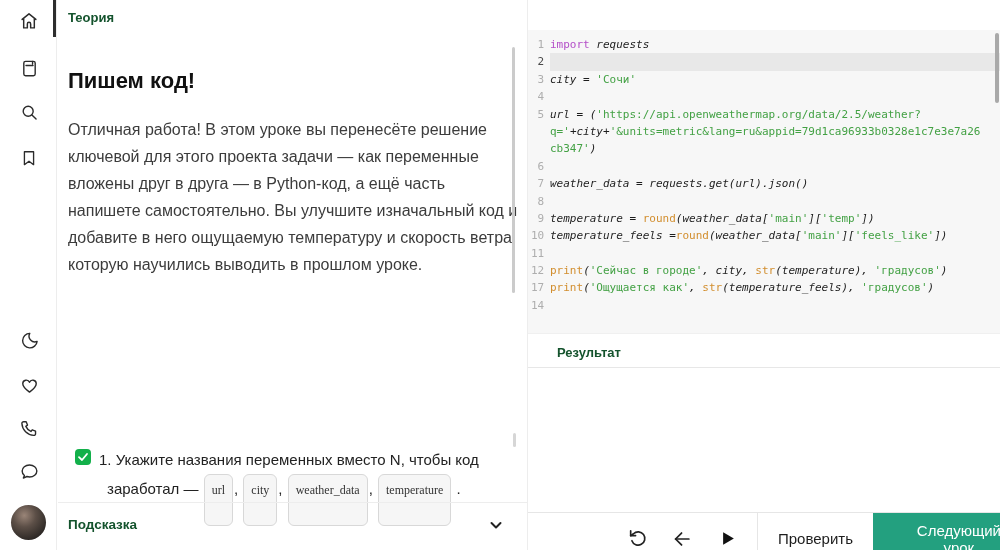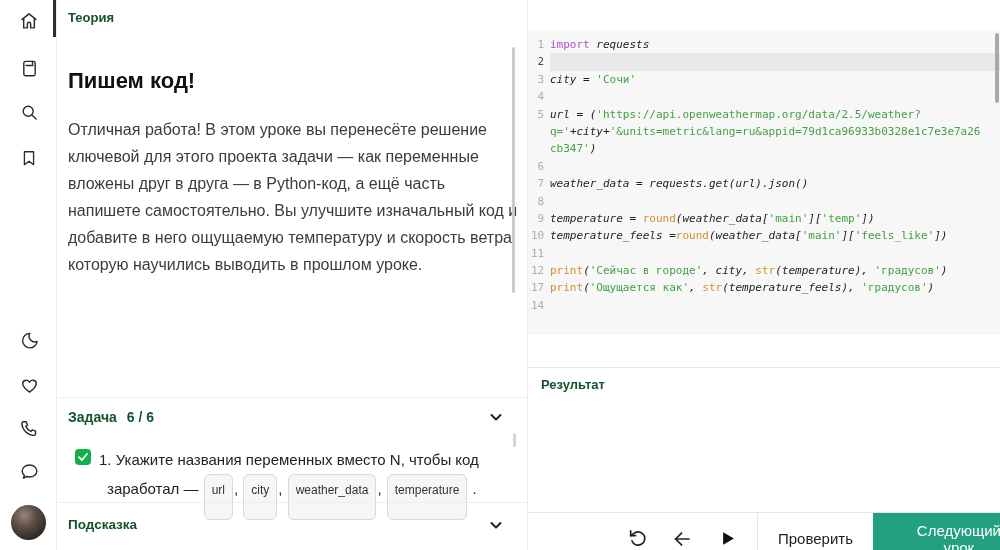--- a/index.html
+++ b/index.html
@@ -28,23 +28,23 @@
   .task-head-row { position:absolute; left:0; top:397px; width:100%; height:42px; cursor:pointer; }
   .task-head { position:absolute; left:10px; top:12px; font-size:14px; }
   .task-head .num { margin-left:10px; }
   .chev { position:absolute; left:430px; width:16px; height:16px; }
   .chev svg { stroke:#222; fill:none; stroke-width:2; stroke-linecap:round; stroke-linejoin:round; }
   .task-item { position:absolute; left:0; top:443px; width:100%; }
   .checkbox { position:absolute; left:17px; top:6px; width:16px; height:16px; border-radius:4px;
     background:var(--checkbox_green,#12b04a); border:none; cursor:pointer; }
   .task-text { position:absolute; left:41px; top:2px; width:414px; font-size:15px;
     line-height:29px; color:#222; padding-left:8px; text-indent:-8px; }
-  .chip { display:inline-block; text-indent:0; font-family:Liberation Sans, sans-serif;
+  .chip { display:inline-block; text-indent:0; font-family:Liberation Serif, serif;
     font-size:12px; background:#f6f6f6; border:1px solid #d8d8d8; border-radius:6px;
-    padding:1px 7px 14px; margin:0 1px; color:#333; }
+    padding:1px 7px 20px; margin:0 1px; color:#333; }
   .hint-row { position:absolute; left:0; top:502px; width:100%; height:46px; cursor:pointer; }
   .hint-head { position:absolute; left:10px; top:15px; font-size:13.5px; }
   .theory-scroll { position:absolute; left:454px; top:47px; width:3px; height:246px;
     background:#cbcbcb; border-radius:2px; }
   .theory-scroll-tick { position:absolute; left:455px; top:433px; width:2.5px; height:14px;
     background:#d6d6d6; border-radius:2px; }
 
   
   .code-panel { position:absolute; left:527px; top:0; width:473px; height:550px;
     border-left:1px solid #ededed; background:#fff; }
@@ -59,21 +59,21 @@
   .code-row.hl .code-text { background:var(--active_line_bg,#e8e8e8); }
   .c-kw { color:var(--code_keyword,#b44fc8); }
   .c-str { color:var(--code_string,#43a144); }
   .c-fn { color:var(--code_builtin,#d28e2e); }
   .c-pl { color:var(--code_plain,#1d1d1d);font-style:italic; }
   .editor-scroll { position:absolute; right:1px; top:33px; width:4px; height:70px;
     background:#a9a9a9; border-radius:2px; }
 
   .result-header { position:absolute; left:0; top:333px; width:473px; height:35px;
     border-top:1px solid #f0f0f0; border-bottom:1px solid #e7e7e7; background:#fff; }
-  .result-header .sec-label { position:absolute; left:13px; top:11px;margin-top:32px; }
+  .result-header .sec-label { position:absolute; left:29px; top:11px; }
   .output { position:absolute; left:0; top:368px; width:473px; height:144px; padding:16px 13px;
     font-family:"DejaVu Sans Mono", monospace; font-size:12px; line-height:21px; color:#2a2a2a; }
 
   
   .toolbar { position:absolute; left:0; top:512px; width:473px; height:52px;
     border-top:1px solid #e6e6e6; display:flex; align-items:stretch; }
   .tool-icons { width:230px; display:flex; align-items:center; justify-content:flex-end;
     gap:21px; padding-right:18px; }
   .tool-btn { background:none; border:none; cursor:pointer; width:24px; height:24px; padding:0;
     display:flex; align-items:center; justify-content:center; }
@@ -132,31 +132,20 @@
   </button>
   <button class="avatar"></button>
   <div class="sidebar-thumb"></div>
 </nav>
 
 <section class="theory">
   <div class="sec-label theory-header">Теория</div>
   <h1 class="lesson-title">Пишем код!</h1>
   <p class="lesson-text">Отличная работа! В этом уроке вы перенесёте решение ключевой для этого проекта задачи — как переменные вложены друг в друга — в Python-код, а ещё часть напишете самостоятельно. Вы улучшите изначальный код и добавите в него ощущаемую температуру и скорость ветра, которую научились выводить в прошлом уроке.</p>
 
-  <div class="task-head-row">
-    <div class="hdivider" style="top:0"></div>
-    <div class="task-head sec-label">
-      <span>Задача</span><span class="num">6 / 6</span>
-    </div>
-    <span class="chev" style="top:12px">
-      <svg viewBox="0 0 16 16" width="16" height="16">
-          <polyline points="3.5,6 8,10.5 12.5,6"></polyline>
-        </svg>
-    </span>
-  </div>
 
   <div class="task-item">
     <button class="checkbox">
       <svg viewBox="0 0 14 14" width="14" height="14" style="display:block;margin:0 auto">
         <polyline points="3,7.2 6,10 11,4" fill="none" stroke="#fff" stroke-width="1.8" stroke-linecap="round" stroke-linejoin="round"></polyline>
       </svg>
     </button>
     <div class="task-text" id="task-text"><span>1. Укажите названия переменных вместо N, чтобы код заработал — </span><span id="task-chips"><span class="chip">url</span>, <span class="chip">city</span>, <span class="chip">weather_data</span>, <span class="chip">temperature</span> .</span></div>
   </div>
 

